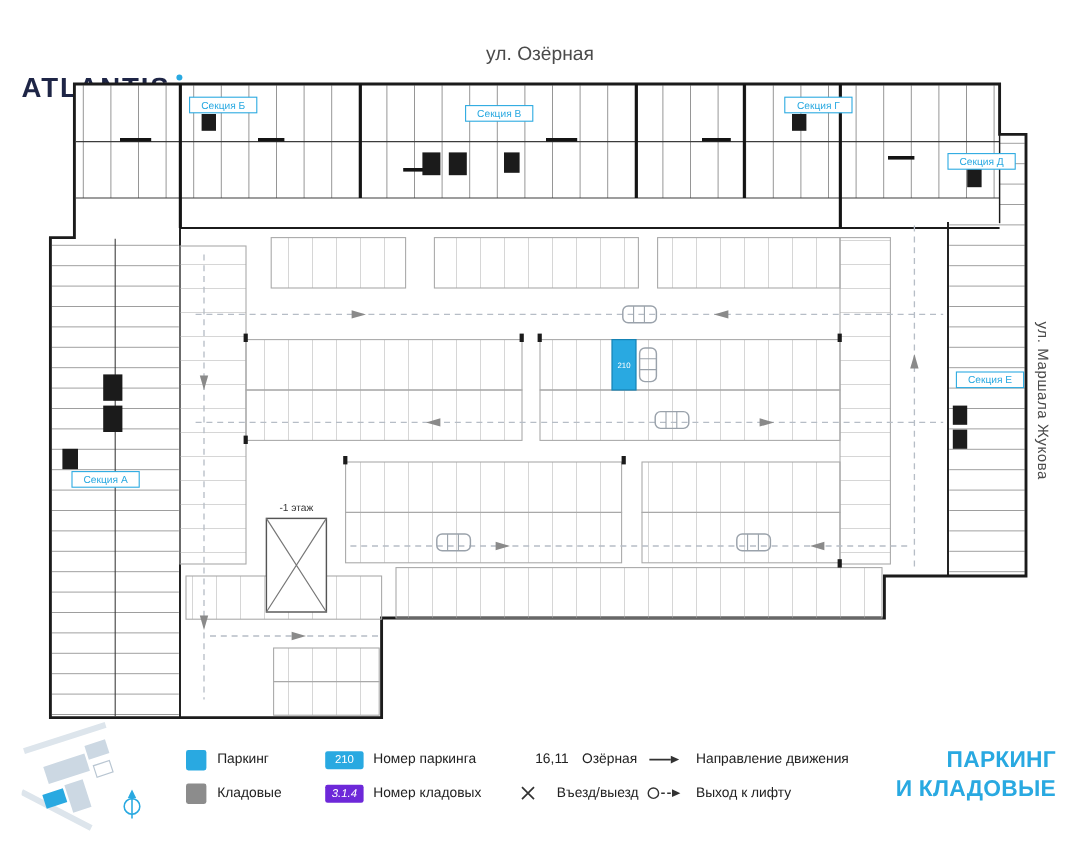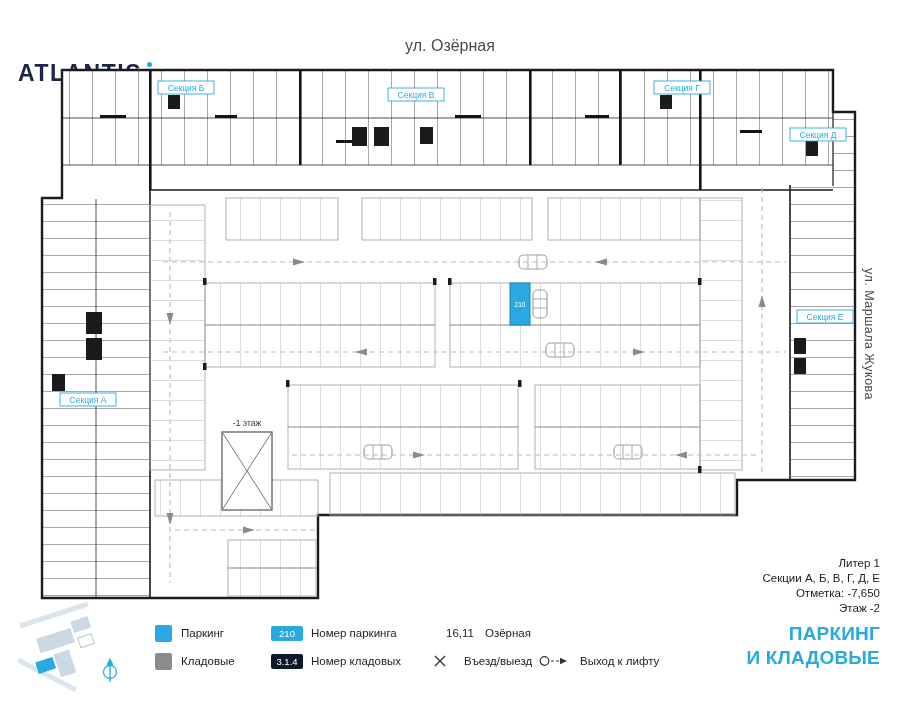--- a/index.html
+++ b/index.html
@@ -28,21 +28,21 @@
 
   
   .legend-item{position:absolute;display:flex;align-items:center;gap:9px;
                font-size:11.5px;color:#222;height:18px;}
   .sq{width:17px;height:17px;border-radius:2px;flex:0 0 auto;}
   .sq.blue{background:#29A9E1;}
   .sq.gray{background:#8C8C8C;}
   .badge{min-width:26px;height:15px;padding:0 3px;border-radius:2px;display:flex;
          align-items:center;justify-content:center;font-size:9.5px;color:#fff;flex:0 0 auto;}
   .badge.blue{background:#29A9E1;}
-  .badge.gray{background:#0f172a;}
+  .badge.gray{background:#6d28d9;font-style:italic;}
   .lslot{width:30px;display:flex;justify-content:center;align-items:center;flex:0 0 auto;}
   .lslot.wide{width:34px;}
   .lval{width:30px;flex:0 0 auto;margin-left:21px;}
 
   svg.minimap{position:absolute;left:18px;top:598px;width:115px;height:100px;}
 </style>
 </head>
 <body>
 
 <div class="page">
@@ -242,26 +242,20 @@
       <rect x="62" y="42" width="14" height="10" fill="none" stroke="#b9c6d2"></rect>
       <rect x="14" y="52" width="18" height="12" fill="#29A9E1"></rect>
     </g>
     <g>
       <circle cx="92" cy="74" r="6.5" stroke="#29A9E1" stroke-width="1.3" fill="none"></circle>
       <path d="M92,84 V66" stroke="#29A9E1" stroke-width="1.3" fill="none"></path>
       <path d="M92,60 l-3.5,7 h7 z" fill="#29A9E1"></path>
     </g>
   </svg>
 
-  <div class="info">
-    <div>Литер 1</div>
-    <div>Секции А, Б, В, Г, Д, Е</div>
-    <div>Отметка: -7,650</div>
-    <div>Этаж -2</div>
-  </div>
   <div class="brand-title">
     <div>ПАРКИНГ</div>
     <div>И КЛАДОВЫЕ</div>
   </div>
 
   <div class="legend-item" style="left:155px;top:624px;">
     <span class="sq blue"></span>
     <span>Паркинг</span>
   </div>
   <div class="legend-item" style="left:155px;top:652px;">
@@ -288,20 +282,29 @@
   </div>
   <div class="legend-item" style="left:425px;top:652px;">
     <span class="lslot">
       <svg width="12" height="12" viewBox="0 0 12 12">
           <path d="M1,1 L11,11 M11,1 L1,11" stroke="#333" stroke-width="1.4" fill="none"></path>
         </svg>
     </span>
     <span>Въезд/выезд</span>
   </div>
 
+  <div class="legend-item" style="left:537px;top:624px;">
+    <span class="lslot wide">
+      <svg width="26" height="12" viewBox="0 0 26 12">
+          <path d="M0,6 H18" stroke="#333" stroke-width="1.4" fill="none"></path>
+          <path d="M18,2.8 L25,6 L18,9.2 Z" fill="#333"></path>
+        </svg>
+    </span>
+    <span>Направление движения</span>
+  </div>
   <div class="legend-item" style="left:537px;top:652px;">
     <span class="lslot wide">
       <svg width="30" height="12" viewBox="0 0 30 12">
           <circle cx="5.5" cy="6" r="4.3" stroke="#333" stroke-width="1.2" fill="none"></circle>
           <path d="M12,6 H21" stroke="#333" stroke-width="1.2" stroke-dasharray="3 2" fill="none"></path>
           <path d="M21,2.8 L28,6 L21,9.2 Z" fill="#333"></path>
         </svg>
     </span>
     <span>Выход к лифту</span>
   </div>

